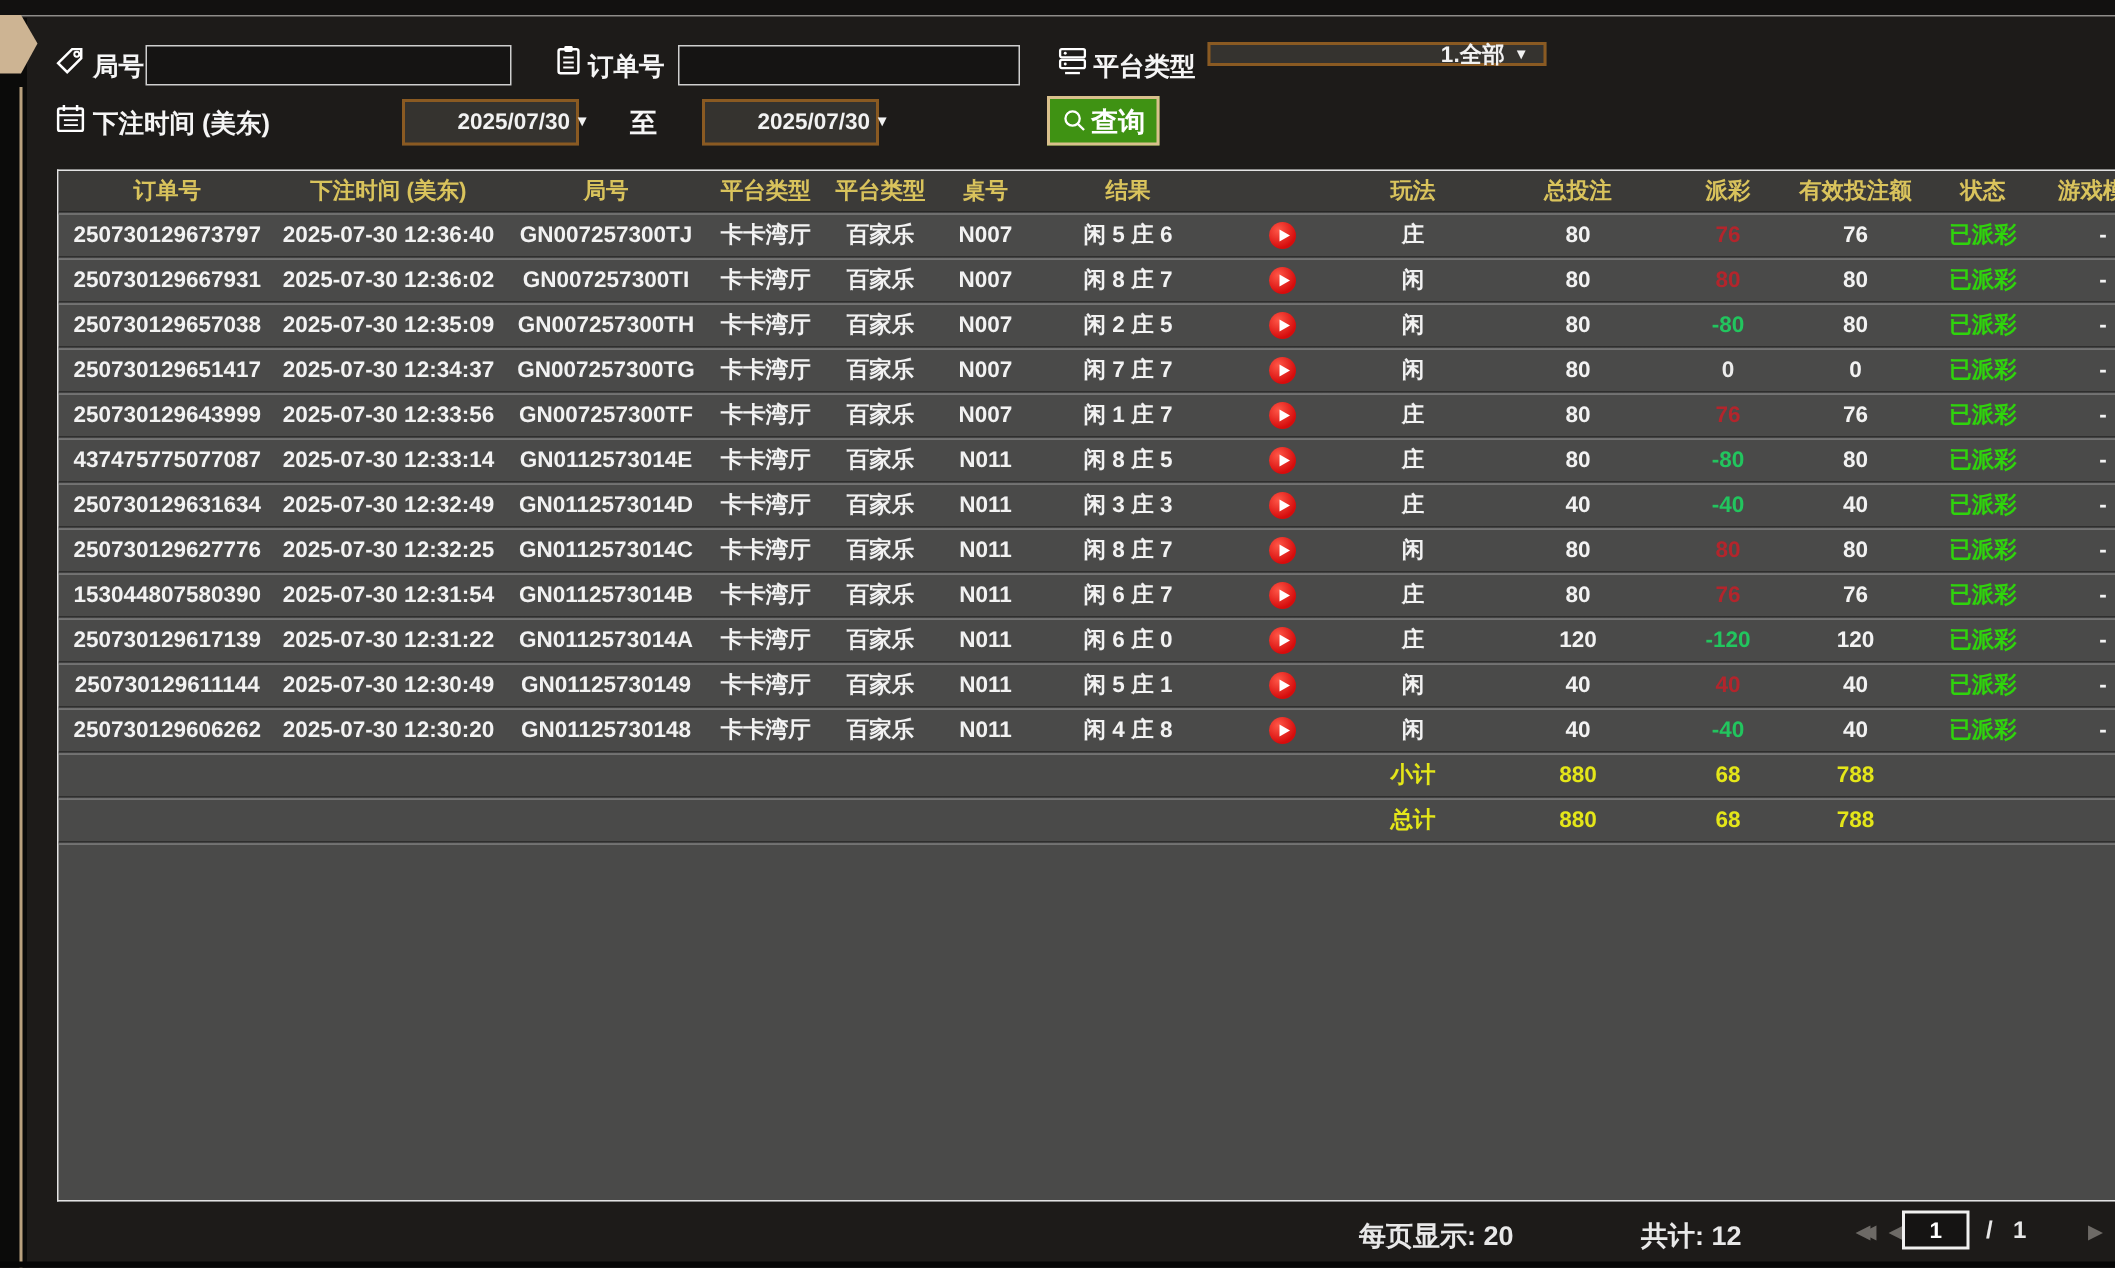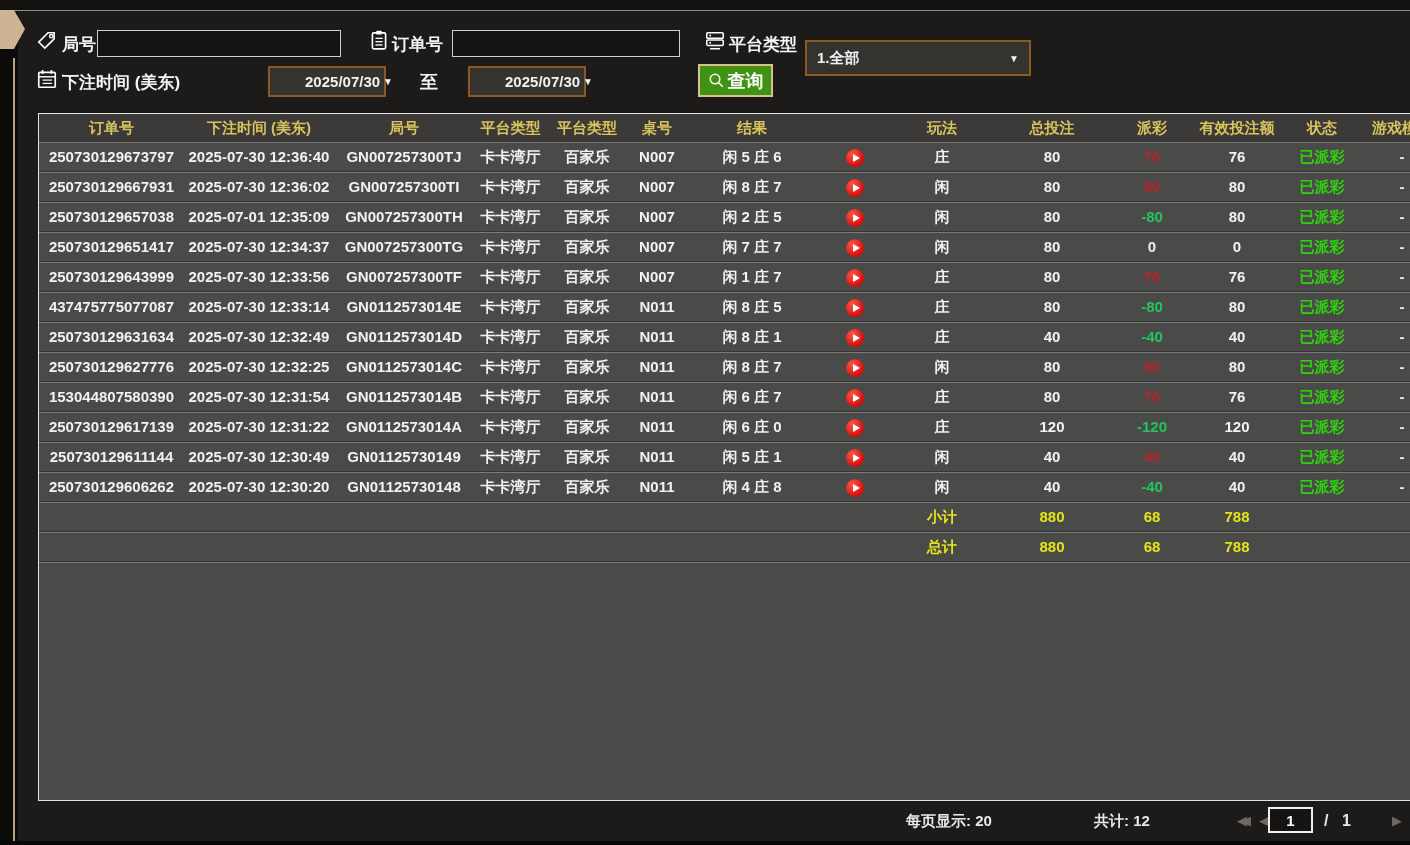--- a/index.html
+++ b/index.html
@@ -30,21 +30,21 @@
   .trow { height:30px; line-height:28px; position:relative; font-size:15px; font-weight:bold; color:#f2f2f2; }
   .cell { text-align:center; overflow:hidden; white-space:nowrap; }
   .cell.pos { color:#b3252c; }
   .cell.neg { color:#22c55e; }
   .cell.zero { color:#ececec; }
   .cell.st { color:#2fd40c; }
   .sumrow { height:30px; line-height:28px; position:relative; font-size:15px; font-weight:bold; color:#e4e619; }
   .play-btn { display:inline-block; width:18px; height:18px; border-radius:50%; background:radial-gradient(circle at 35% 30%, #ff5747, #d60c0c 70%); position:relative; vertical-align:middle; cursor:pointer; }
   .play-tri { position:absolute; left:7px; top:4.6px; width:0; height:0; border-left:7px solid #fff; border-top:4.4px solid transparent; border-bottom:4.4px solid transparent; }
   
-  .pgtext { position:absolute; font-size:15px; font-weight:bold; color:#e8e8e8; white-space:nowrap; }
+  .pgtext { position:absolute; font-size:18px; font-weight:bold; color:#e8e8e8; white-space:nowrap; }
   .pg-arrow { position:absolute; font-size:13px; color:#6d6a66; cursor:pointer; letter-spacing:-6px; }
   .pg-input { position:absolute; left:1268px; top:807px; width:45px; height:26px; background:#151413; border:2px solid #f0f0f0; color:#fff; font-size:15px; font-weight:bold; text-align:center; font-family:inherit; }
   .bottom-strip { position:absolute; left:0; top:841px; width:1410px; height:4px; background:#060606; }
 </style>
 </head>
 <body>
 
 <div class="screen">
 
   <div class="top-strip"></div>
@@ -73,21 +73,21 @@
   <input class="tinput" style="left: 452px; top: 30px; width: 228px;" value="">
 
   <svg class="ficon" style="left:704px;top:30px;" viewBox="0 0 20 20">
     <rect x="2.5" y="2.5" width="15" height="5" rx="1" fill="none" stroke="#fff" stroke-width="1.4"></rect>
     <rect x="2.5" y="9" width="15" height="5" rx="1" fill="none" stroke="#fff" stroke-width="1.4"></rect>
     <line x1="5.5" y1="17" x2="14.5" y2="17" stroke="#fff" stroke-width="1.4"></line>
     <circle cx="5.6" cy="5" r="0.9" fill="#fff"></circle>
       <circle cx="5.6" cy="11.5" r="0.9" fill="#fff"></circle>
   </svg>
   <span class="lbl" style="left:729px;top:33px;">平台类型</span>
-  <div class="dd" style="left:805px;top:40px;width:226px;height:36px;padding:0 10px;">
+  <div class="dd" style="left:805px;top:28px;width:226px;height:16px;padding:0 10px;text-align:right;">
     <span style="flex:1;">1.全部</span>
     <span class="caret">▼</span>
   </div>
 
   <svg class="ficon" style="left:36px;top:68px;" viewBox="0 0 20 20">
     <rect x="2.5" y="4" width="15" height="13.5" rx="1" fill="none" stroke="#fff" stroke-width="1.5"></rect>
     <line x1="6" y1="1.8" x2="6" y2="5.5" stroke="#fff" stroke-width="1.5"></line>
     <line x1="14" y1="1.8" x2="14" y2="5.5" stroke="#fff" stroke-width="1.5"></line>
     <line x1="2.5" y1="8" x2="17.5" y2="8" stroke="#fff" stroke-width="1.3"></line>
     <line x1="6" y1="11" x2="14.5" y2="11" stroke="#fff" stroke-width="1.1"></line>
@@ -157,21 +157,21 @@
           <div class="cell"><span class="play-btn"><span class="play-tri"></span></span></div>
           <div class="cell">闲</div>
           <div class="cell">80</div>
           <div class="cell pos">80</div>
           <div class="cell">80</div>
           <div class="cell st">已派彩</div>
           <div class="cell">-</div>
         </div>
         <div class="trow grid">
           <div class="cell">250730129657038</div>
-          <div class="cell">2025-07-01 12:35:09</div>
+          <div class="cell">2025-07-30 12:35:09</div>
           <div class="cell">GN007257300TH</div>
           <div class="cell">卡卡湾厅</div>
           <div class="cell">百家乐</div>
           <div class="cell">N007</div>
           <div class="cell">闲 2 庄 5</div>
           <div class="cell"><span class="play-btn"><span class="play-tri"></span></span></div>
           <div class="cell">闲</div>
           <div class="cell">80</div>
           <div class="cell neg">-80</div>
           <div class="cell">80</div>
@@ -226,21 +226,21 @@
           <div class="cell st">已派彩</div>
           <div class="cell">-</div>
         </div>
         <div class="trow grid">
           <div class="cell">250730129631634</div>
           <div class="cell">2025-07-30 12:32:49</div>
           <div class="cell">GN0112573014D</div>
           <div class="cell">卡卡湾厅</div>
           <div class="cell">百家乐</div>
           <div class="cell">N011</div>
-          <div class="cell">闲 8 庄 1</div>
+          <div class="cell">闲 3 庄 3</div>
           <div class="cell"><span class="play-btn"><span class="play-tri"></span></span></div>
           <div class="cell">庄</div>
           <div class="cell">40</div>
           <div class="cell neg">-40</div>
           <div class="cell">40</div>
           <div class="cell st">已派彩</div>
           <div class="cell">-</div>
         </div>
         <div class="trow grid">
           <div class="cell">250730129627776</div>

